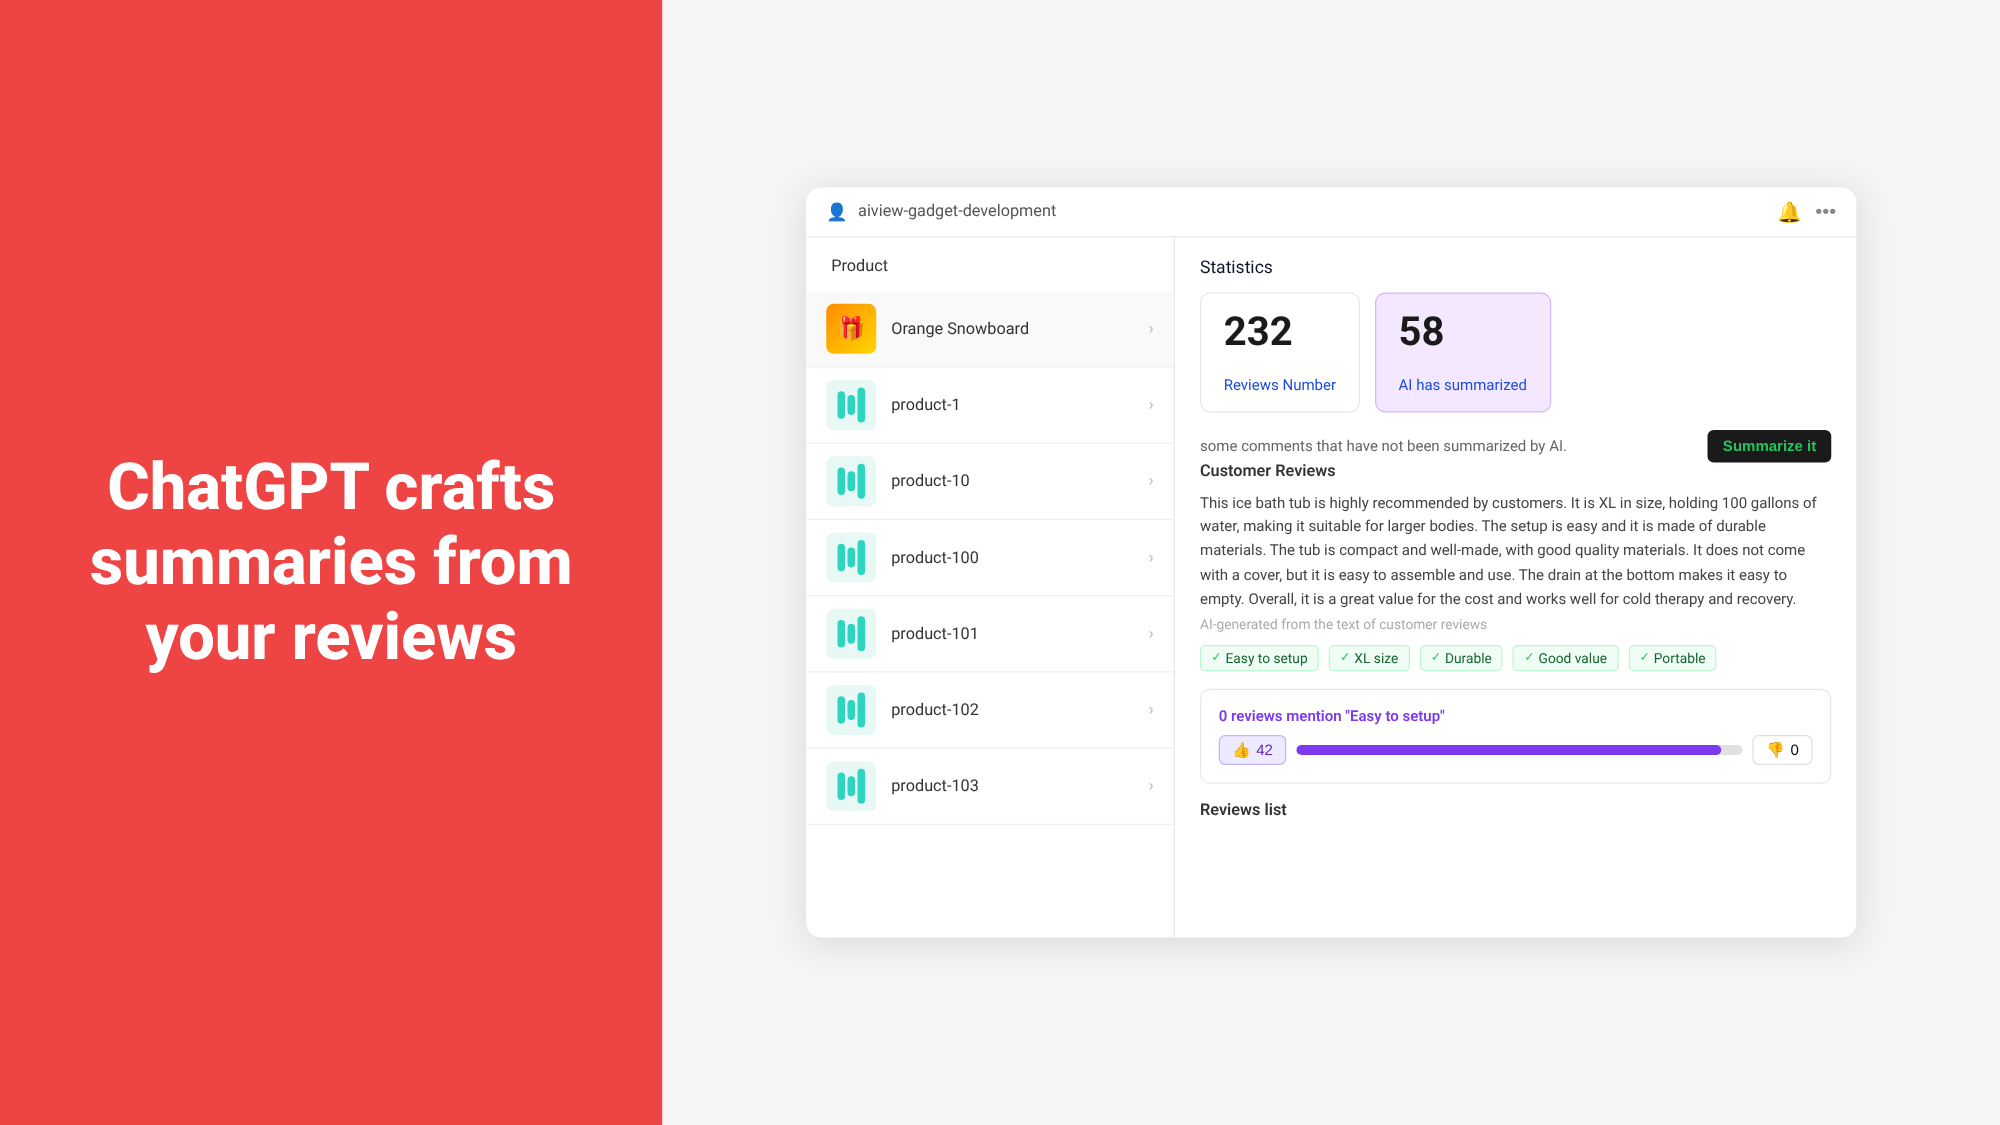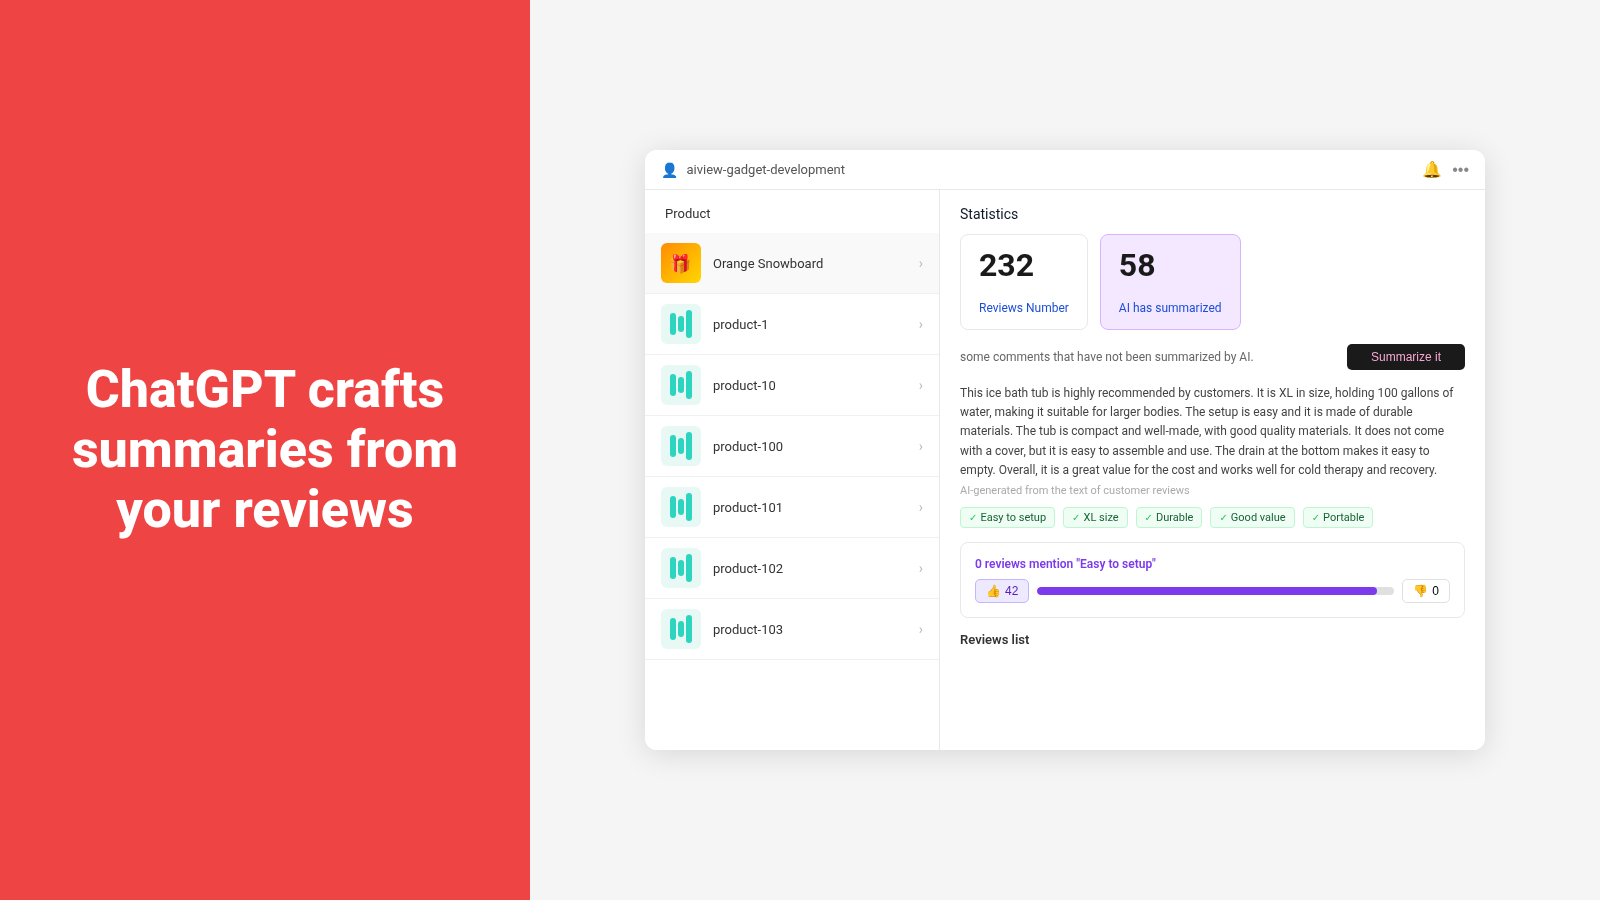--- a/index.html
+++ b/index.html
@@ -203,36 +203,35 @@
     }
     .stat-label {
       font-size: 12px;
       color: #1d4ed8;
       margin-top: 20px;
     }
     .summarize-row {
       display: flex;
       align-items: center;
       justify-content: space-between;
-      margin-bottom: 14px;
     }
     .summarize-desc {
       font-size: 12px;
       color: #666;
       flex: 1;
     }
     .summarize-btn {
       background: #1a1a1a;
-      color: #f9a8d4;
-      font-size: 12px;
-      padding: 6px 24px;
+      color: #22c55e;
+      font-size: 12px;
+      padding: 6px 12px;
       border: none;
       border-radius: 5px;
       cursor: pointer;
-      font-weight: 400;
+      font-weight: 700;
       margin-left: 10px;
     }
 
     .section-title {
       font-size: 13px;
       font-weight: 600;
       color: #333;
       margin-bottom: 8px;
     }
     .review-text {
@@ -443,20 +442,21 @@
             <div class="stat-number">58</div>
             <div class="stat-label">AI has summarized</div>
           </div>
         </div>
 
         <div class="summarize-row">
           <span class="summarize-desc">some comments that have not been summarized by AI.</span>
           <button class="summarize-btn">Summarize it</button>
         </div>
 
+        <div class="section-title">Customer Reviews</div>
 
         <p class="review-text">This ice bath tub is highly recommended by customers. It is XL in size, holding 100 gallons of water, making it suitable for larger bodies. The setup is easy and it is made of durable materials. The tub is compact and well-made, with good quality materials. It does not come with a cover, but it is easy to assemble and use. The drain at the bottom makes it easy to empty. Overall, it is a great value for the cost and works well for cold therapy and recovery.</p>
         <p class="ai-generated-note">AI-generated from the text of customer reviews</p>
 
         <div class="tag-row">
           <span class="tag active">
             <span class="check-icon">✓</span>
             <span>Easy to setup</span>
           </span>
           <span class="tag active">

